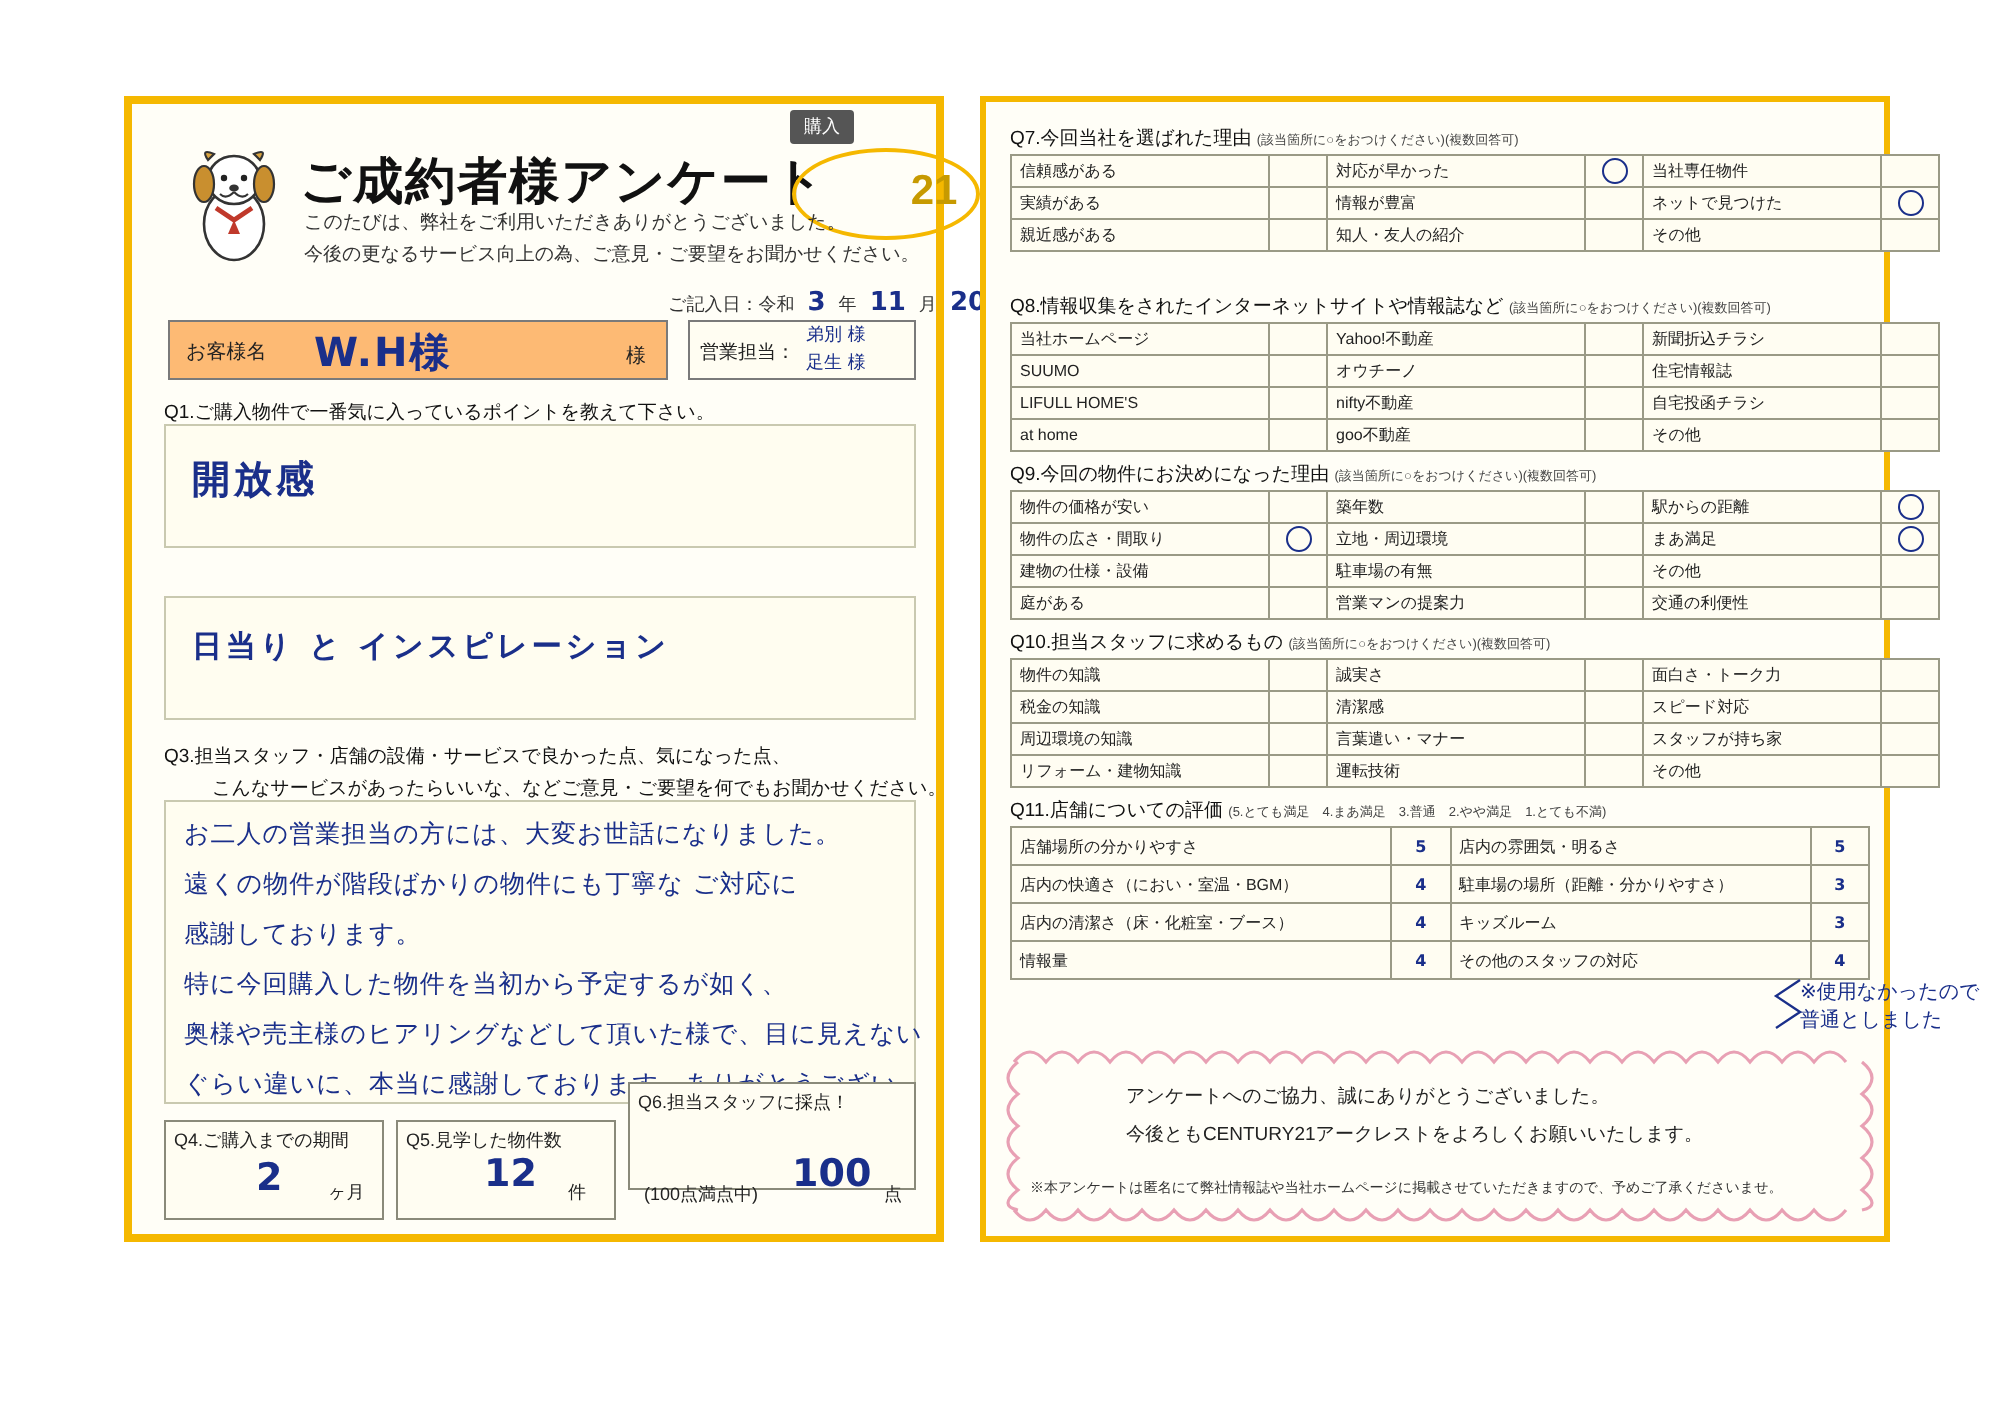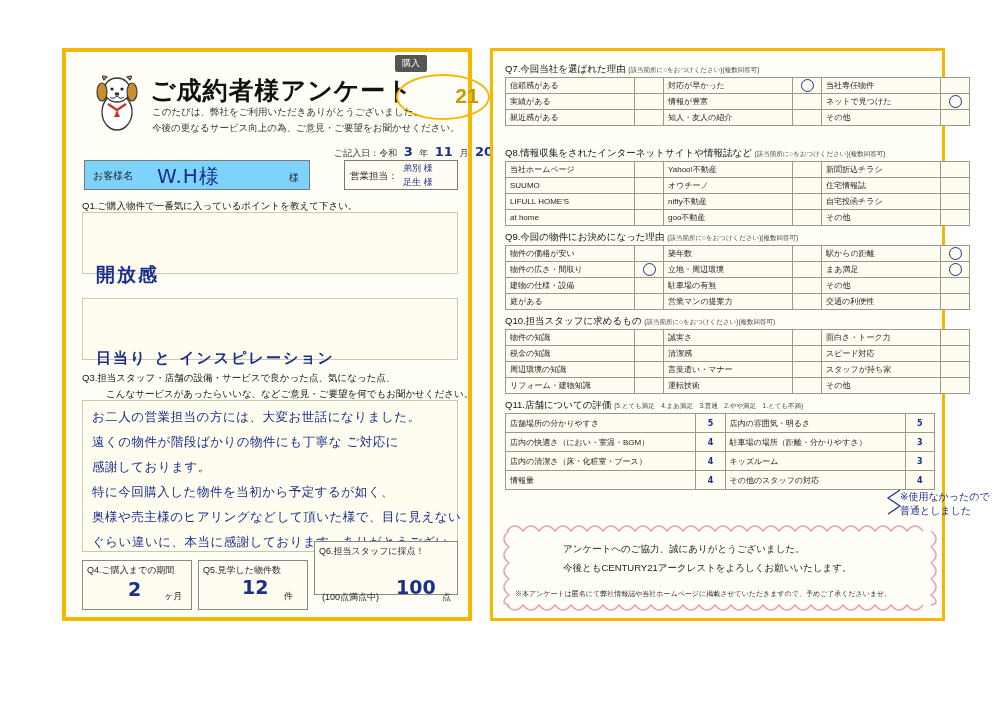--- a/index.html
+++ b/index.html
@@ -91,35 +91,35 @@
   .hand-date {
     font-family: "DejaVu Sans", sans-serif;
     color: #1a2f8a;
     font-size: 13px;
     font-weight: bold;
     padding: 0 4px;
   }
   .name-box {
     position: absolute;
     left: 18px; top: 108px;
-    width: 226px; height: 30px;
+    width: 250px; height: 30px;
     border: 1.5px solid #7a7a7a;
     box-sizing: border-box;
-    background: #7dd3fc;
+    background: #fdba74;
   }
   .name-label {
     position: absolute;
     left: 8px; top: 8px;
     font-size: 10px;
   }
   .name-hand {
     position: absolute;
     left: 72px; top: 2px;
     font-size: 20px;
-    font-weight: normal;
+    font-weight: bold;
     color: #1a2f8a;
     font-family: "DejaVu Sans", sans-serif;
     letter-spacing: 1px;
   }
   .name-sama {
     position: absolute;
     right: 10px; top: 10px;
     font-size: 10px;
   }
   .staff-box {
@@ -155,21 +155,20 @@
     background: #fffdf0;
     box-sizing: border-box;
   }
   .hand-txt {
     position: absolute;
     font-size: 15px;
     font-weight: bold;
     color: #1a2f8a;
     font-family: "DejaVu Sans", sans-serif;
     letter-spacing: 2px;
-    margin-top: 35px;
   }
   .hand-para {
     position: absolute;
     font-size: 12.5px;
     color: #1a2f8a;
     font-family: "DejaVu Sans", sans-serif;
     line-height: 2.0;
     letter-spacing: 0.5px;
     width: 370px;
   }

